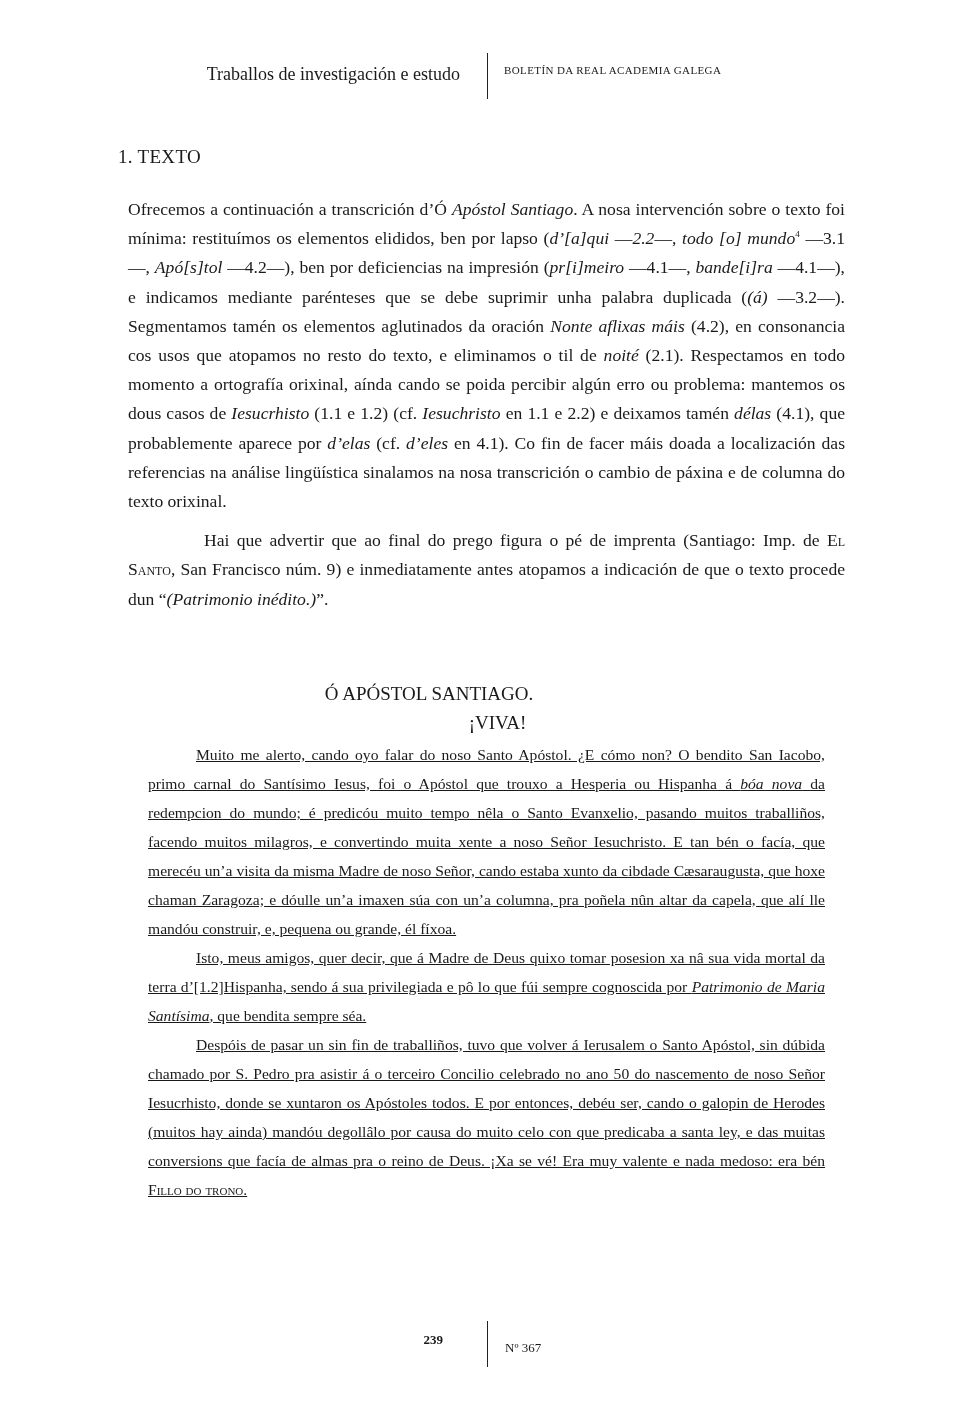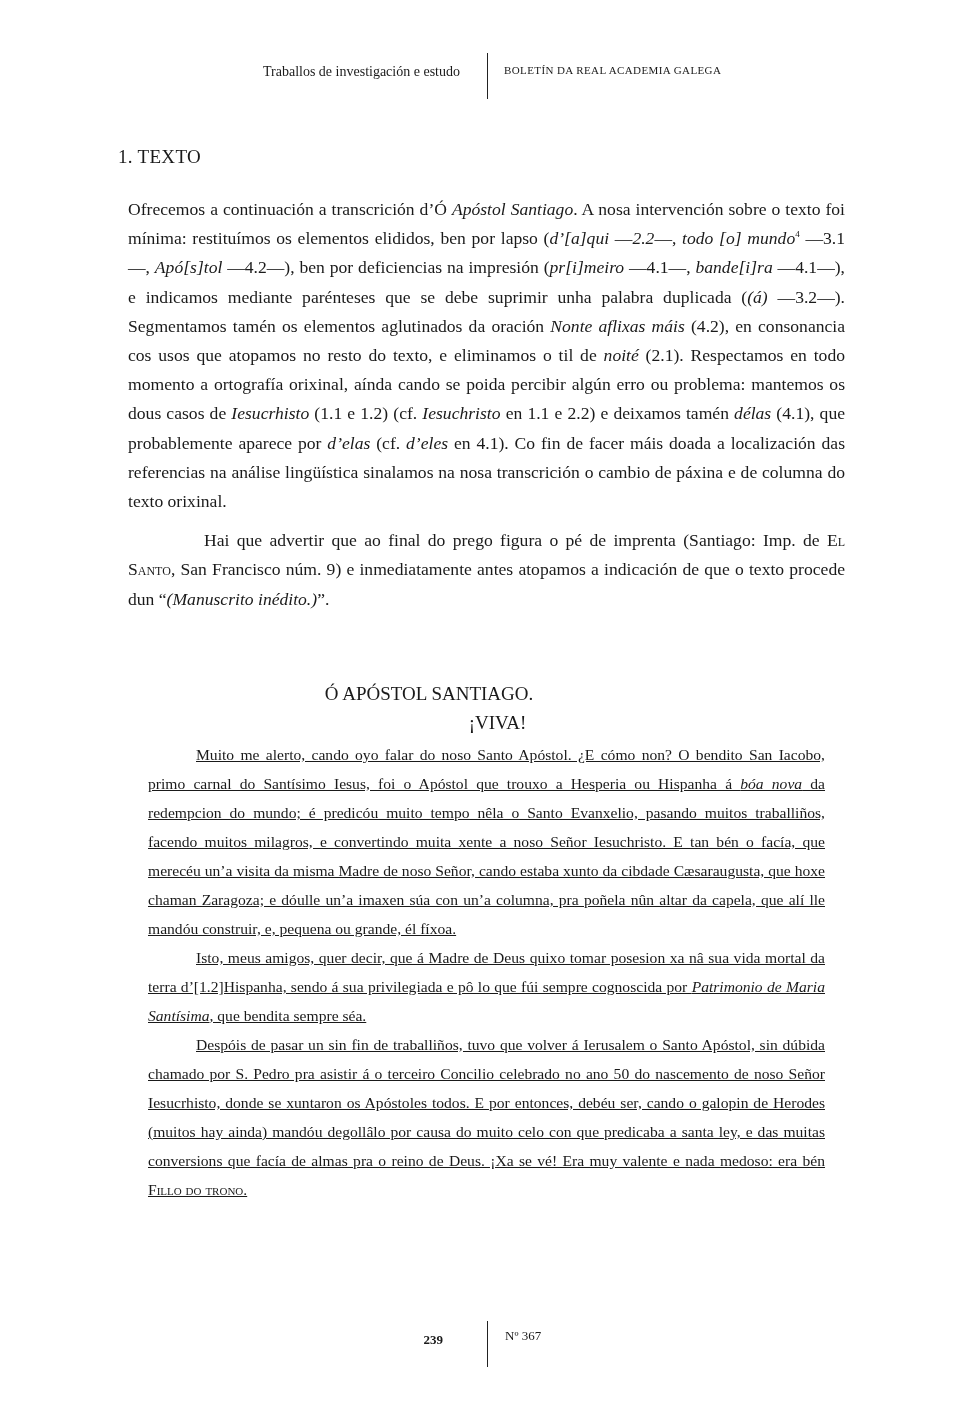--- a/index.html
+++ b/index.html
@@ -1,19 +1,19 @@
 <!DOCTYPE html>
 <html><head>
 <meta charset="utf-8">
 <style>
   html, body { margin: 0; padding: 0; background: #ffffff; }
   body { width: 975px; height: 1417px; position: relative; overflow: hidden;
          font-family: "Liberation Serif", "DejaVu Serif", serif; color: #1a1a1a; }
   .hdr { position: absolute; top: 53px; left: 0; width: 975px; height: 46px; }
-  .hdr .left { position: absolute; right: 515px; top: 11px; font-size: 14px; white-space: nowrap; }
+  .hdr .left { position: absolute; right: 515px; top: 11px; font-size: 18px; white-space: nowrap; }
   .hdr .sep { position: absolute; left: 487px; top: 0; width: 1px; height: 46px; background: #222; }
   .hdr .right { position: absolute; left: 504px; top: 11px; font-size: 11px; letter-spacing: 0.4px; white-space: nowrap; }
 
   .section-title { position: absolute; left: 118px; top: 146px; font-size: 19px; letter-spacing: 0.3px; }
 
   .main { position: absolute; left: 118px; top: 185px; width: 737px; font-size: 17.6px; line-height: 29.2px; text-align: justify; }
   .main p { margin: 10px; }
   .main p.indent { text-indent: 76px; }
   .sc { font-variant: small-caps; }
   i { font-style: italic; }
@@ -23,36 +23,36 @@
   .doc-sub { position: absolute; left: 0; width: 975px; top: 710px; text-align: center; font-size: 19px; line-height: 26px; margin-left: 10px; }
 
   .trans { position: absolute; left: 148px; top: 740px; width: 677px; font-size: 15.6px; line-height: 29px; text-align: justify; }
   .trans p { margin: 0; }
   .trans p.first { text-indent: 48px; }
   .trans p.indent { text-indent: 48px; text-decoration: underline; }
 
   .ftr { position: absolute; top: 1321px; left: 0; width: 975px; height: 46px; }
   .ftr .pg { position: absolute; right: 532px; top: 11px; font-size: 13px; font-weight: bold; text-align: right; }
   .ftr .sep { position: absolute; left: 487px; top: 0; width: 1px; height: 46px; background: #222; }
-  .ftr .issue { position: absolute; left: 505px; top: 7px; font-size: 13px; }
+  .ftr .issue { position: absolute; left: 505px; top: 19px; font-size: 13px; }
 </style>
 </head>
 <body>
 
 <div class="hdr">
   <span class="left">Traballos de investigación e estudo</span>
   <span class="sep"></span>
   <span class="right">BOLETÍN DA REAL ACADEMIA GALEGA</span>
 </div>
 
 <div class="section-title">1. TEXTO</div>
 
 <div class="main">
   <p>Ofrecemos a continuación a transcrición d’Ó <i>Apóstol Santiago</i>. A nosa intervención sobre o texto foi mínima: restituímos os elementos elididos, ben por lapso (<i>d’[a]qui</i> —<i>2.2</i>—, <i>todo [o] mundo</i><sup>4</sup> —3.1—, <i>Apó[s]tol</i> —4.2—), ben por deficiencias na impresión (<i>pr[i]meiro</i> —4.1—, <i>bande[i]ra</i> —4.1—), e indicamos mediante parénteses que se debe suprimir unha palabra duplicada (<i>(á)</i> —3.2—). Segmentamos tamén os elementos aglutinados da oración <i>Nonte aflixas máis</i> (4.2), en consonancia cos usos que atopamos no resto do texto, e eliminamos o til de <i>noité</i> (2.1). Respectamos en todo momento a ortografía orixinal, aínda cando se poida percibir algún erro ou problema: mantemos os dous casos de <i>Iesucrhisto</i> (1.1 e 1.2) (cf. <i>Iesuchristo</i> en 1.1 e 2.2) e deixamos tamén <i>délas</i> (4.1), que probablemente aparece por <i>d’elas</i> (cf. <i>d’eles</i> en 4.1). Co fin de facer máis doada a localización das referencias na análise lingüística sinalamos na nosa transcrición o cambio de páxina e de columna do texto orixinal.</p>
-  <p class="indent">Hai que advertir que ao final do prego figura o pé de imprenta (Santiago: Imp. de <span class="sc">El Santo</span>, San Francisco núm. 9) e inmediatamente antes atopamos a indicación de que o texto procede dun “<i>(Manuscrito inédito.)</i>”.</p>
+  <p class="indent">Hai que advertir que ao final do prego figura o pé de imprenta (Santiago: Imp. de <span class="sc">El Santo</span>, San Francisco núm. 9) e inmediatamente antes atopamos a indicación de que o texto procede dun “<i>(Patrimonio inédito.)</i>”.</p>
 </div>
 
 <div class="doc-title">Ó APÓSTOL SANTIAGO.</div>
 <div class="doc-sub">¡VIVA!</div>
 
 <div class="trans">
   <p class="indent">Muito me alerto, cando oyo falar do noso Santo Apóstol. ¿E cómo non? O bendito San Iacobo, primo carnal do Santísimo Iesus, foi o Apóstol que trouxo a Hesperia ou Hispanha á <i>bóa nova</i> da redempcion do mundo; é predicóu muito tempo nêla o Santo Evanxelio, pasando muitos traballiños, facendo muitos milagros, e convertindo muita xente a noso Señor Iesuchristo. E tan bén o facía, que merecéu un’a visita da misma Madre de noso Señor, cando estaba xunto da cibdade Cæsaraugusta, que hoxe chaman Zaragoza; e dóulle un’a imaxen súa con un’a columna, pra poñela nûn altar da capela, que alí lle mandóu construir, e, pequena ou grande, él fíxoa.</p>
   <p class="indent">Isto, meus amigos, quer decir, que á Madre de Deus quixo tomar posesion xa nâ sua vida mortal da terra d’[1.2]Hispanha, sendo á sua privilegiada e pô lo que fúi sempre cognoscida por <i>Patrimonio de Maria Santísima</i>, que bendita sempre séa.</p>
   <p class="indent">Despóis de pasar un sin fin de traballiños, tuvo que volver á Ierusalem o Santo Apóstol, sin dúbida chamado por S. Pedro pra asistir á o terceiro Concilio celebrado no ano 50 do nascemento de noso Señor Iesucrhisto, donde se xuntaron os Apóstoles todos. E por entonces, debéu ser, cando o galopin de Herodes (muitos hay ainda) mandóu degollâlo por causa do muito celo con que predicaba a santa ley, e das muitas conversions que facía de almas pra o reino de Deus. ¡Xa se vé! Era muy valente e nada medoso: era bén <span class="sc">Fillo do trono.</span></p>
 </div>

